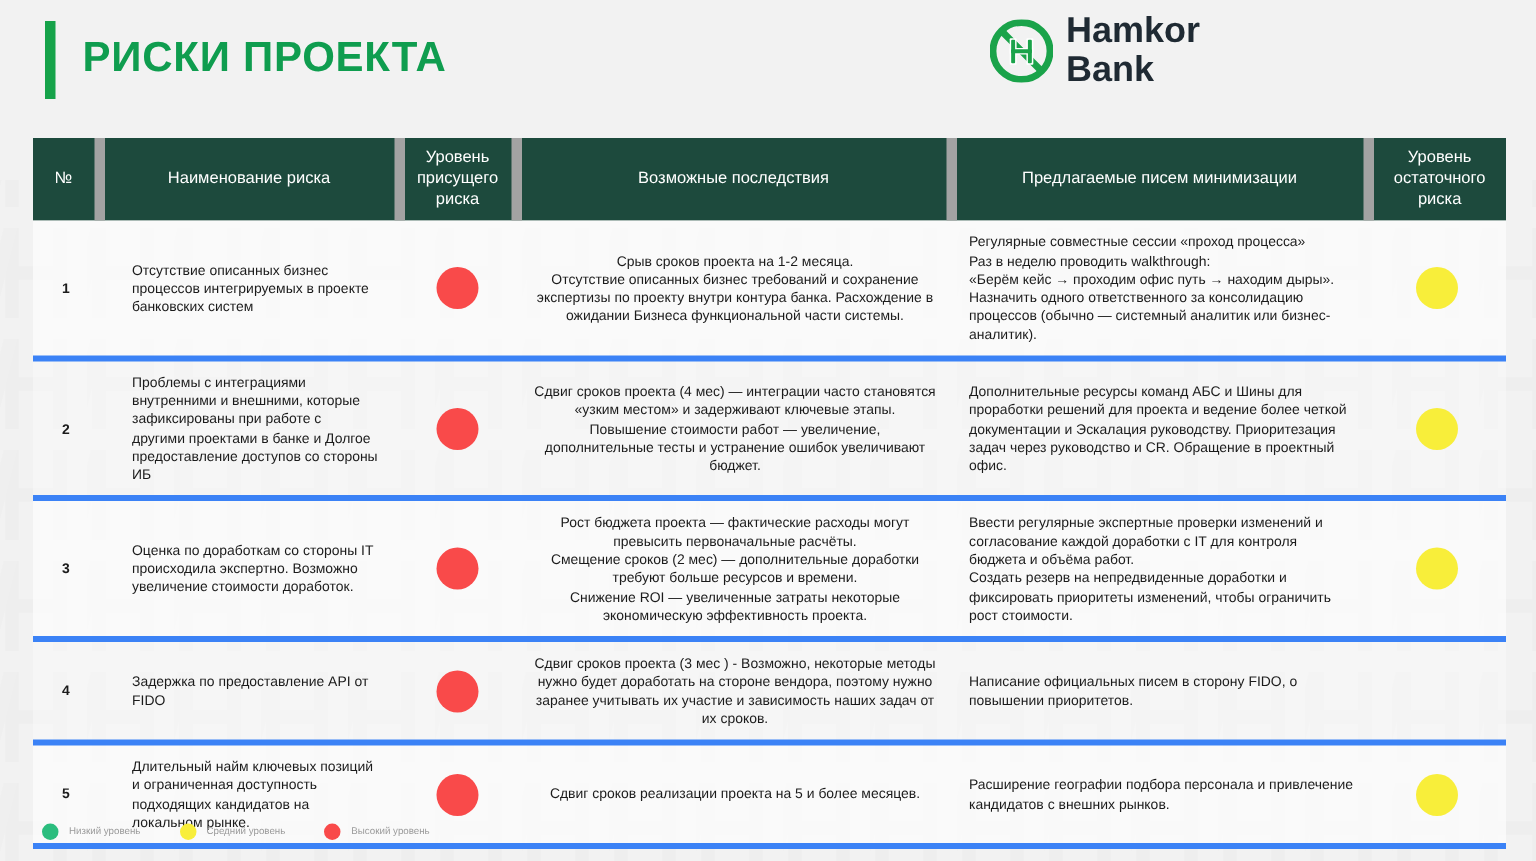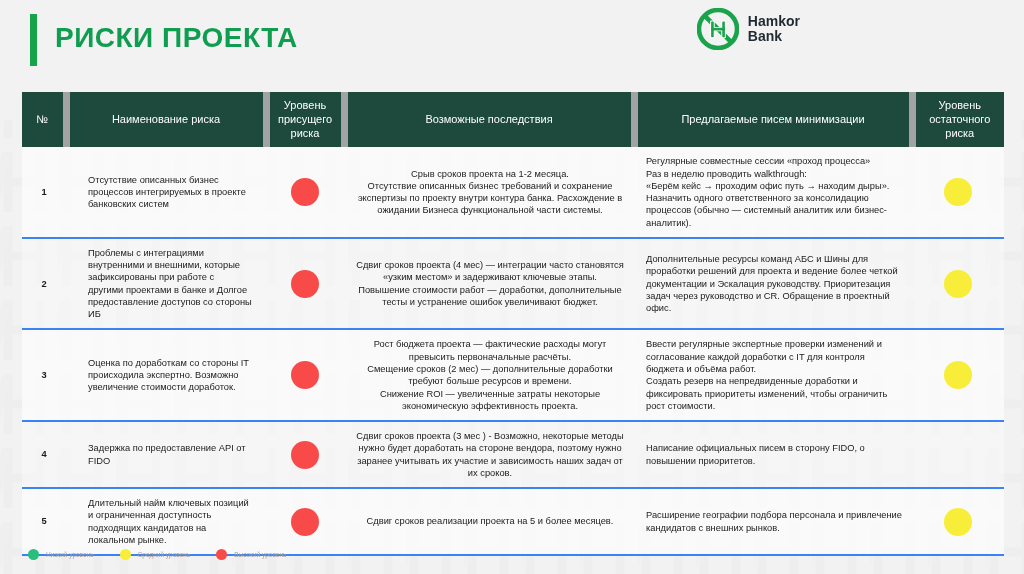--- a/index.html
+++ b/index.html
@@ -49,21 +49,21 @@
   }
   .logo {
     position: absolute;
     right: 20px; top: 8px;
     display: flex;
     align-items: center;
     gap: 9px;
   }
   .logo-mark { width: 42px; height: 42px; display: block; }
   .logo-text {
-    font-size: 14px;
+    font-size: 24px;
     font-weight: bold;
     color: #1f2a33;
     line-height: 1.08;
     white-space: nowrap;
   }
 
   
   .table-wrap {
     position: absolute;
     left: 22px; top: 92px;
@@ -89,21 +89,21 @@
     height: 48px;
   }
   table.risk-table thead th:last-child { border-right: none; margin-top: 20px; }
 
   table.risk-table tbody td {
     font-size: 9.3px;
     color: #1b1b1b;
     line-height: 1.32;
     padding: 8px 8px;
     vertical-align: middle;
-    border-bottom: 2px solid #3b82f6;
+    border-bottom: 4px solid #3b82f6;
     background: rgba(255,255,255,0.62);
   }
   table.risk-table tbody tr:nth-child(even) td {
     background: rgba(250,250,250,0.5);
   }
   .c-num {
     text-align: center;
     font-size: 12px;
     font-weight: bold;
     color: #111;
@@ -229,21 +229,21 @@
             <p class="p">Назначить одного ответственного за консолидацию процессов (обычно — системный аналитик или бизнес-аналитик).</p>
           </td>
           <td class="c-res"><span class="dot dot-med"></span></td>
         </tr>
         <tr>
           <td class="c-num">2</td>
           <td class="c-name">Проблемы с интеграциями внутренними и внешними, которые зафиксированы при работе с другими проектами в банке и Долгое предоставление доступов со стороны ИБ</td>
           <td class="c-level"><span class="dot dot-high"></span></td>
           <td class="c-cons">
             <p class="p">Сдвиг сроков проекта (4 мес) — интеграции часто становятся «узким местом» и задерживают ключевые этапы.</p>
-            <p class="p">Повышение стоимости работ — доработки, дополнительные тесты и устранение ошибок увеличивают бюджет.</p>
+            <p class="p">Повышение стоимости работ — увеличение, дополнительные тесты и устранение ошибок увеличивают бюджет.</p>
           </td>
           <td class="c-meas">
             <p class="p">Дополнительные ресурсы команд АБС и Шины для проработки решений для проекта и ведение более четкой документации и Эскалация руководству. Приоритезация задач через руководство и CR. Обращение в проектный офис.</p>
           </td>
           <td class="c-res"><span class="dot dot-med"></span></td>
         </tr>
         <tr>
           <td class="c-num">3</td>
           <td class="c-name">Оценка по доработкам со стороны IT происходила экспертно. Возможно увеличение стоимости доработок.</td>
           <td class="c-level"><span class="dot dot-high"></span></td>

